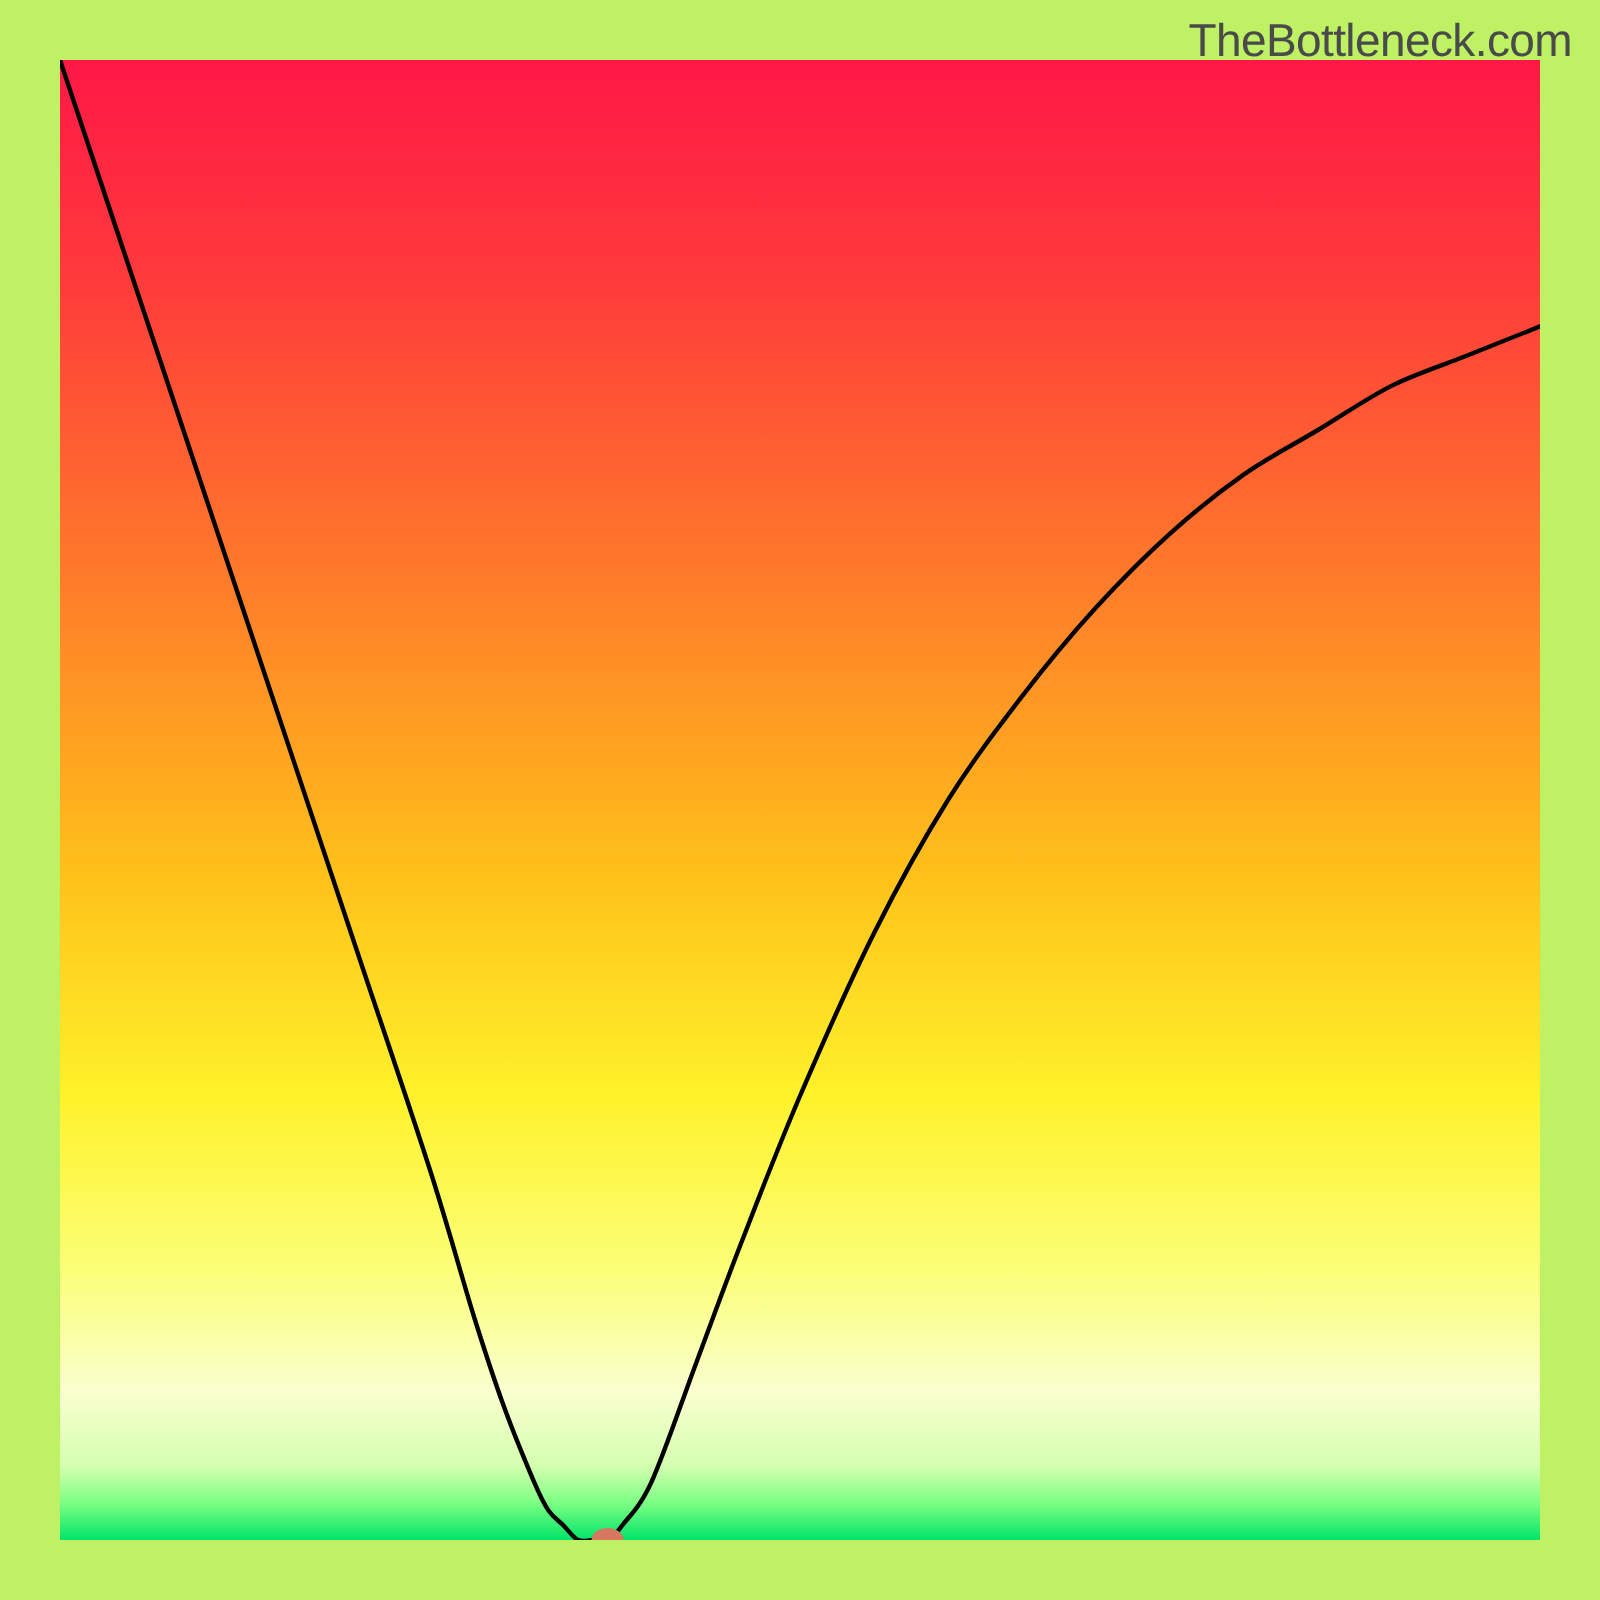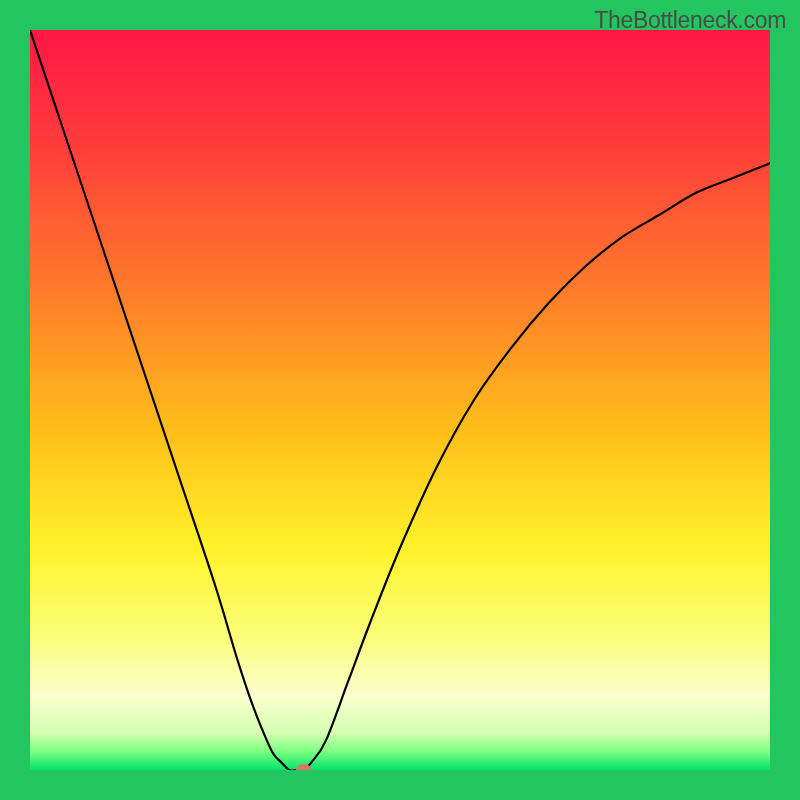--- a/index.html
+++ b/index.html
@@ -10,21 +10,21 @@
     overflow: hidden;
     background: #000;
     font-family: Arial, Helvetica, sans-serif;
   }
   .frame {
     position: absolute;
     left: 0;
     top: 0;
     width: 800px;
     height: 800px;
-    background: #22c55e;
+    background: #bef264;
   }
   .plot {
     position: absolute;
     left: 30px;
     top: 30px;
     width: 740px;
     height: 740px;
   }
   svg {
     display: block;

